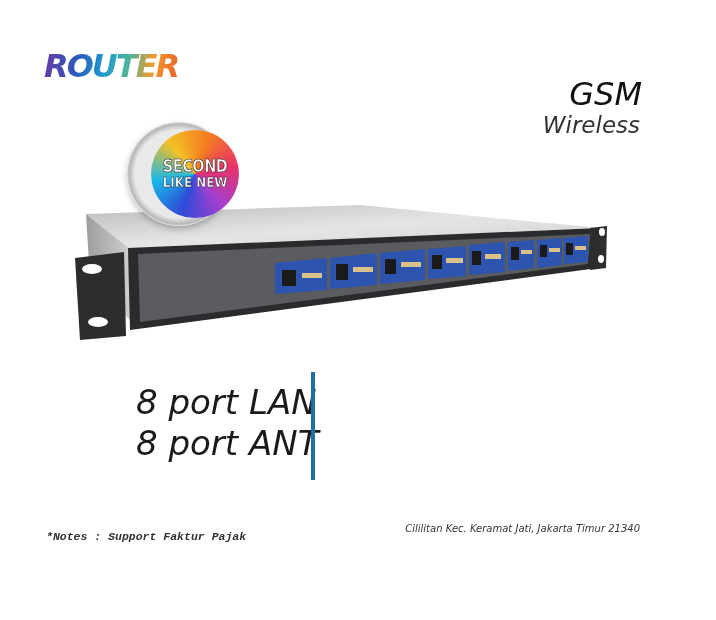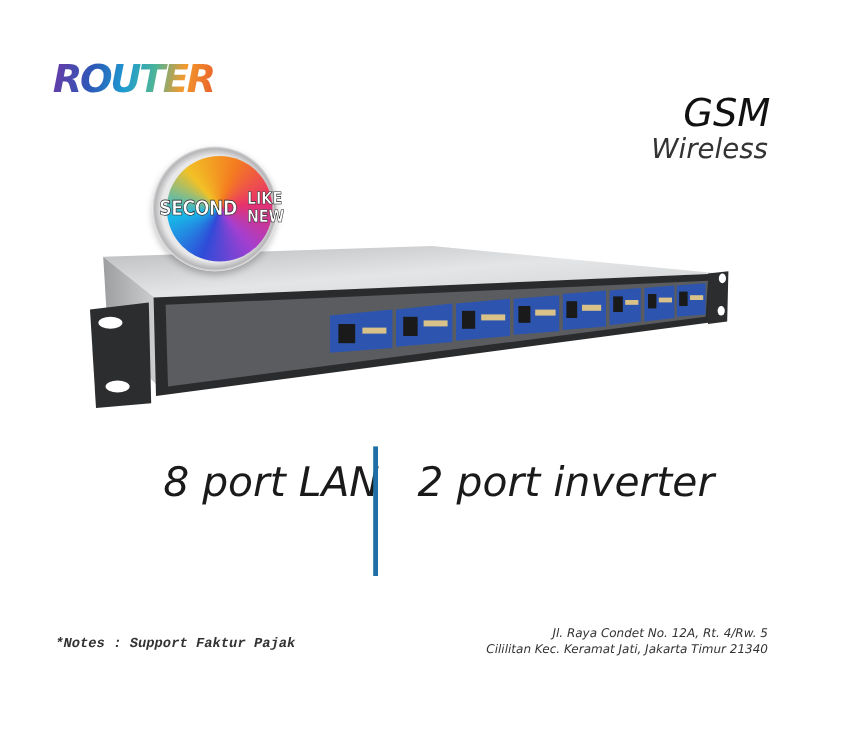--- a/index.html
+++ b/index.html
@@ -4,23 +4,23 @@
 <style>
   html,body{margin:0;padding:0;background:#ffffff;}
   body{width:716px;height:620px;position:relative;overflow:hidden;font-family:"DejaVu Sans","Liberation Sans",sans-serif;}
   .logo{position:absolute;left:44px;top:50px;font-family:"DejaVu Sans",sans-serif;font-weight:bold;font-style:italic;font-size:32px;letter-spacing:-2px;line-height:1;
     background:linear-gradient(100deg,#6a3aa6 0%,#2c58b8 25%,#1e9ad0 45%,#4bb49a 62%,#f39a2c 80%,#e8602a 100%);
     -webkit-background-clip:text;background-clip:text;color:transparent;}
   .gsm{position:absolute;right:74px;top:78px;font-weight:normal;font-style:italic;font-size:32px;color:#111;line-height:1;text-align:right;}
   .wireless{position:absolute;right:76px;top:114px;font-style:italic;font-size:23px;color:#333;line-height:1;text-align:right;}
   .badge{position:absolute;left:127px;top:122px;width:104px;height:104px;border-radius:50%;
     background:radial-gradient(circle at 50% 50%,#e9e9ea 60%,#b6b6b8 68%,#f7f7f7 72%,#c8c8ca 100%);box-shadow:0 3px 6px rgba(0,0,0,.25);}
-  .badge-inner{position:absolute;left:12px;top:8px;width:88px;height:88px;border-radius:50%;
+  .badge-inner{position:absolute;left:24px;top:8px;width:88px;height:88px;border-radius:50%;
     background:conic-gradient(from 200deg,#2f4bd8,#19b7e8,#f2c126,#f47c20,#e8316b,#a43fd0,#2f4bd8);
-    display:flex;flex-direction:row;align-items:center;justify-content:center;}
+    display:flex;flex-direction:column;align-items:center;justify-content:center;}
   .badge-l1{font-family:"DejaVu Sans",sans-serif;font-weight:bold;font-size:17px;color:#fff;letter-spacing:-.5px;line-height:1;-webkit-text-stroke:.6px #222;transform:scaleX(.85);}
   .badge-l2{font-family:"DejaVu Sans",sans-serif;font-weight:bold;font-size:14px;color:#fff;line-height:1.1;-webkit-text-stroke:.5px #222;transform:scaleX(.85);}
   .router-img{position:absolute;left:0;top:0;width:716px;height:620px;}
   .specs{position:absolute;top:382px;font-style:italic;font-size:34px;color:#1a1a1a;line-height:41px;font-family:"DejaVu Sans",sans-serif;font-weight:normal;}
   .specs.left{left:92px;margin-left:44px;}
   .specs.right{left:348px;}
   .divider{position:absolute;left:311px;top:372px;width:4px;height:108px;background:#1f6ea6;}
   .notes{position:absolute;left:46px;top:530px;font-size:11.5px;font-style:italic;font-weight:bold;color:#333;font-family:Liberation Mono, monospace;}
   .address{position:absolute;right:76px;top:522px;font-size:10px;font-style:italic;color:#333;text-align:right;line-height:13px;}
 </style>
@@ -89,23 +89,22 @@
 
 <div class="badge">
   <div class="badge-inner">
     <span class="badge-l1">SECOND</span>
     <span class="badge-l2">LIKE NEW</span>
   </div>
 </div>
 
 <div class="specs left">
   <div>8 port LAN</div>
+  <div>8 port ANT</div>
 </div>
 <div class="divider"></div>
 <div class="specs right">
-  <div>2 port inverter</div>
 </div>
 
 <div class="notes">*Notes : Support Faktur Pajak</div>
 <div class="address">
-  <div>Jl. Raya Condet No. 12A, Rt. 4/Rw. 5</div>
   <div>Cililitan Kec. Keramat Jati, Jakarta Timur 21340</div>
 </div>
 
 </body></html>

